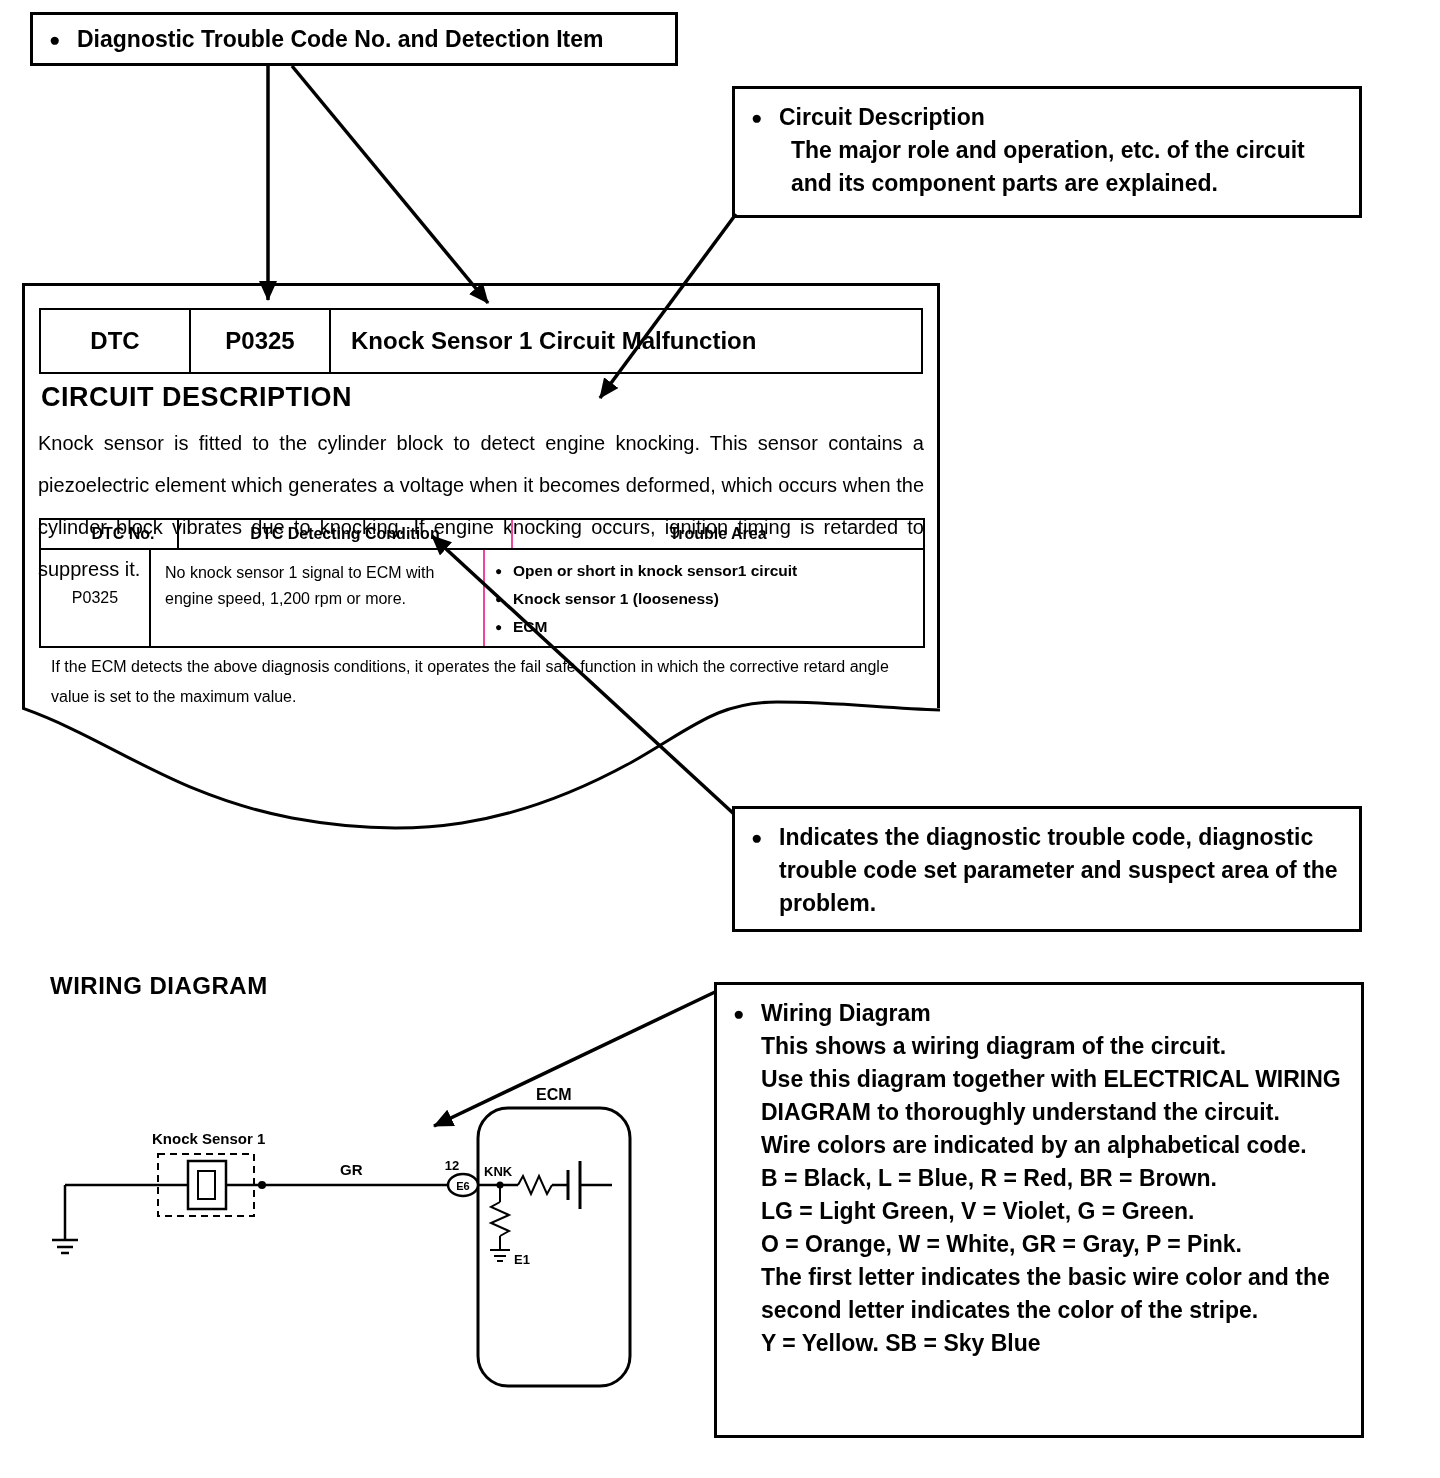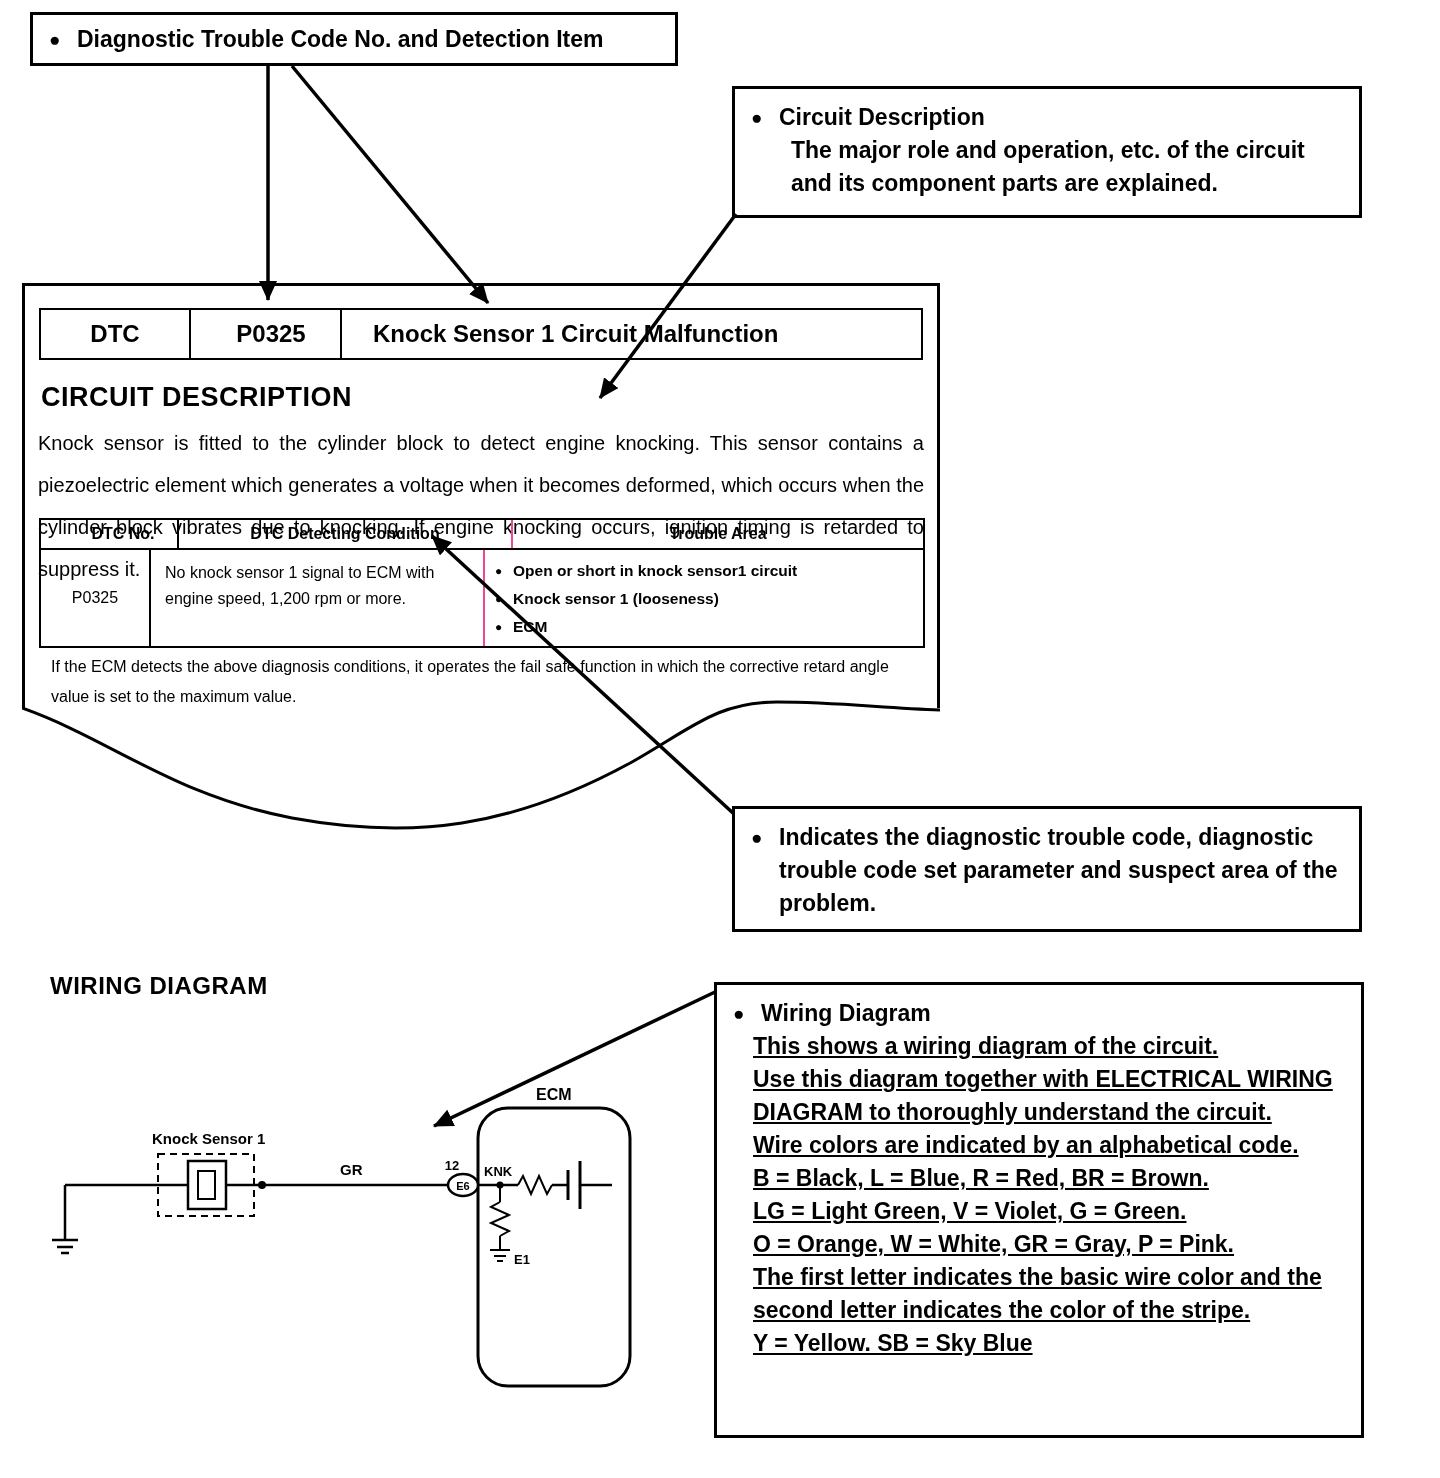--- a/index.html
+++ b/index.html
@@ -16,22 +16,22 @@
   .bullet { width:28px; flex:0 0 28px; font-size:19px; line-height:33px; }
   .callout-body { margin-left:40px; }
   .hang { flex:1; }
 
   
   #sample-page {
     position:absolute; left:22px; top:283px; width:918px; height:425px;
     border:3px solid #000; border-bottom:none; background:#fff;
   }
   #dtc-header {
-    position:absolute; left:14px; top:22px; width:884px; height:52px;
-    border:2px solid #000; display:flex; font-size:24px; font-weight:bold;gap:11px;
+    position:absolute; left:14px; top:22px; width:884px; height:66px;
+    border:2px solid #000; display:flex; font-size:24px; font-weight:bold;
   }
   #dtc-header .c1 { width:150px; border-right:2px solid #000; display:flex; align-items:center; justify-content:center; }
   #dtc-header .c2 { width:140px; border-right:2px solid #000; display:flex; align-items:center; justify-content:center; }
   #dtc-header .c3 { flex:1; display:flex; align-items:center; padding-left:20px; }
   #cd-heading { position:absolute; left:16px; top:96px; font-size:27px; font-weight:bold; letter-spacing:0.5px; }
   #cd-para {
     position:absolute; left:13px; top:136px; width:886px;
     font-size:20px; line-height:42px; text-align:justify;
   }
   #dtc-table { position:absolute; left:14px; top:232px; width:886px; border:2px solid #000; }
@@ -45,21 +45,21 @@
   .t-body .col-a { display:flex; align-items:center; justify-content:center; }
   .t-body .col-b { padding:10px 14px; line-height:26px; }
   .t-body .col-c { padding:7px 10px; }
   .ta-item { display:flex; line-height:28px; font-weight:bold; font-size:15.5px; }
   .ta-item .bullet { width:18px; flex:0 0 18px; font-size:12px; line-height:28px; }
   #fail-note { position:absolute; left:26px; top:366px; width:866px; font-size:16px; line-height:30px; }
 
   #wiring-heading { position:absolute; left:50px; top:972px; font-size:24px; font-weight:bold; letter-spacing:0.5px; }
 
   #wiring-callout { left:714px; top:982px; width:650px; height:456px; }
-  #wiring-callout .line { margin-left:20px;text-decoration:underline; }
+  #wiring-callout .line { margin-left:28px; }
 
   svg { position:absolute; left:0; top:0; }
   #curve-svg { left:22px; top:700px; }
   #arrows-svg, #wire-svg { pointer-events:none; }
   text { font-family:"Liberation Sans", sans-serif; fill:#000; }
 </style>
 </head>
 <body>
 
 <div class="callout" style="left:30px; top:12px; width:648px; height:54px; padding:8px 16px;">

